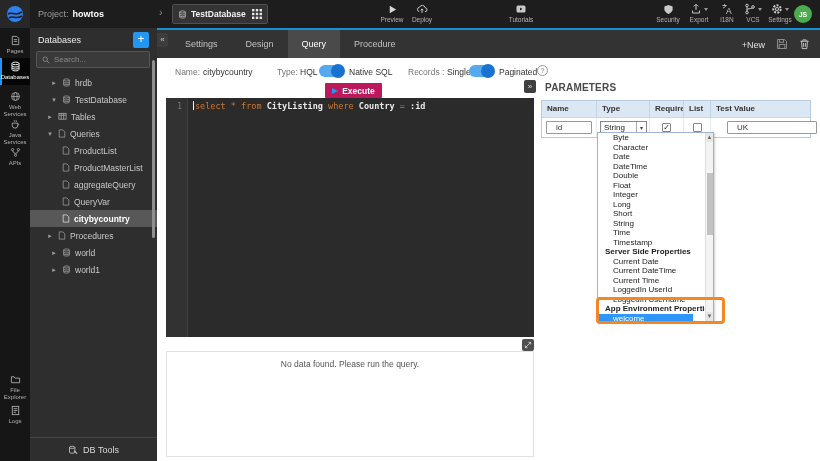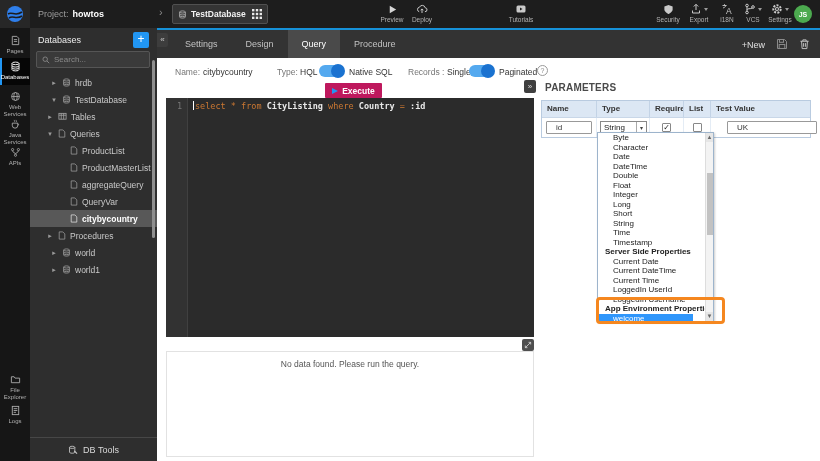--- a/index.html
+++ b/index.html
@@ -45,21 +45,21 @@
   .dp-search{position:absolute;left:6px;top:23px;width:114px;height:17px;background:#3a3a3a;
     border:1px solid #555;border-radius:2px;display:flex;align-items:center;gap:4px;padding:0 5px}
   .dp-search input{flex:1;min-width:0;background:transparent;border:none;outline:none;color:#bbb;font-size:8px}
   .dp-search input::placeholder{color:#8a8a8a}
   .tree{position:absolute;left:0;top:46px;width:127px}
   .trow{height:17px;display:flex;align-items:center;gap:4px;color:#c9c9c9;font-size:8.5px;
     white-space:nowrap;cursor:pointer}
   .trow .arr{width:8px;text-align:center;color:#9a9a9a;font-size:7px;flex:none}
   .lvl0{padding-left:20px}
   .lvl1{padding-left:16px}
-  .lvl2{padding-left:40px}
+  .lvl2{padding-left:32px}
   .trow.selected{background:#585858;color:#fff;font-weight:bold}
   .tree-scroll{position:absolute;left:122px;top:32px;width:3px;height:178px;background:#8f8f8f;
     border-radius:2px;cursor:pointer}
   .db-tools{position:absolute;left:0;bottom:0;width:127px;height:24px;border-top:1px solid #474747;
     display:flex;align-items:center;justify-content:center;gap:5px;color:#d9d9d9;font-size:9px;cursor:pointer}
 
   
   .main{position:absolute;left:157px;top:28px;width:663px;height:433px}
   .bluebar{position:absolute;left:0;top:0;width:663px;height:2px;background:#1691d8}
   .tabbar{position:absolute;left:0;top:2px;width:663px;height:28px;background:#333;display:flex;align-items:center}

